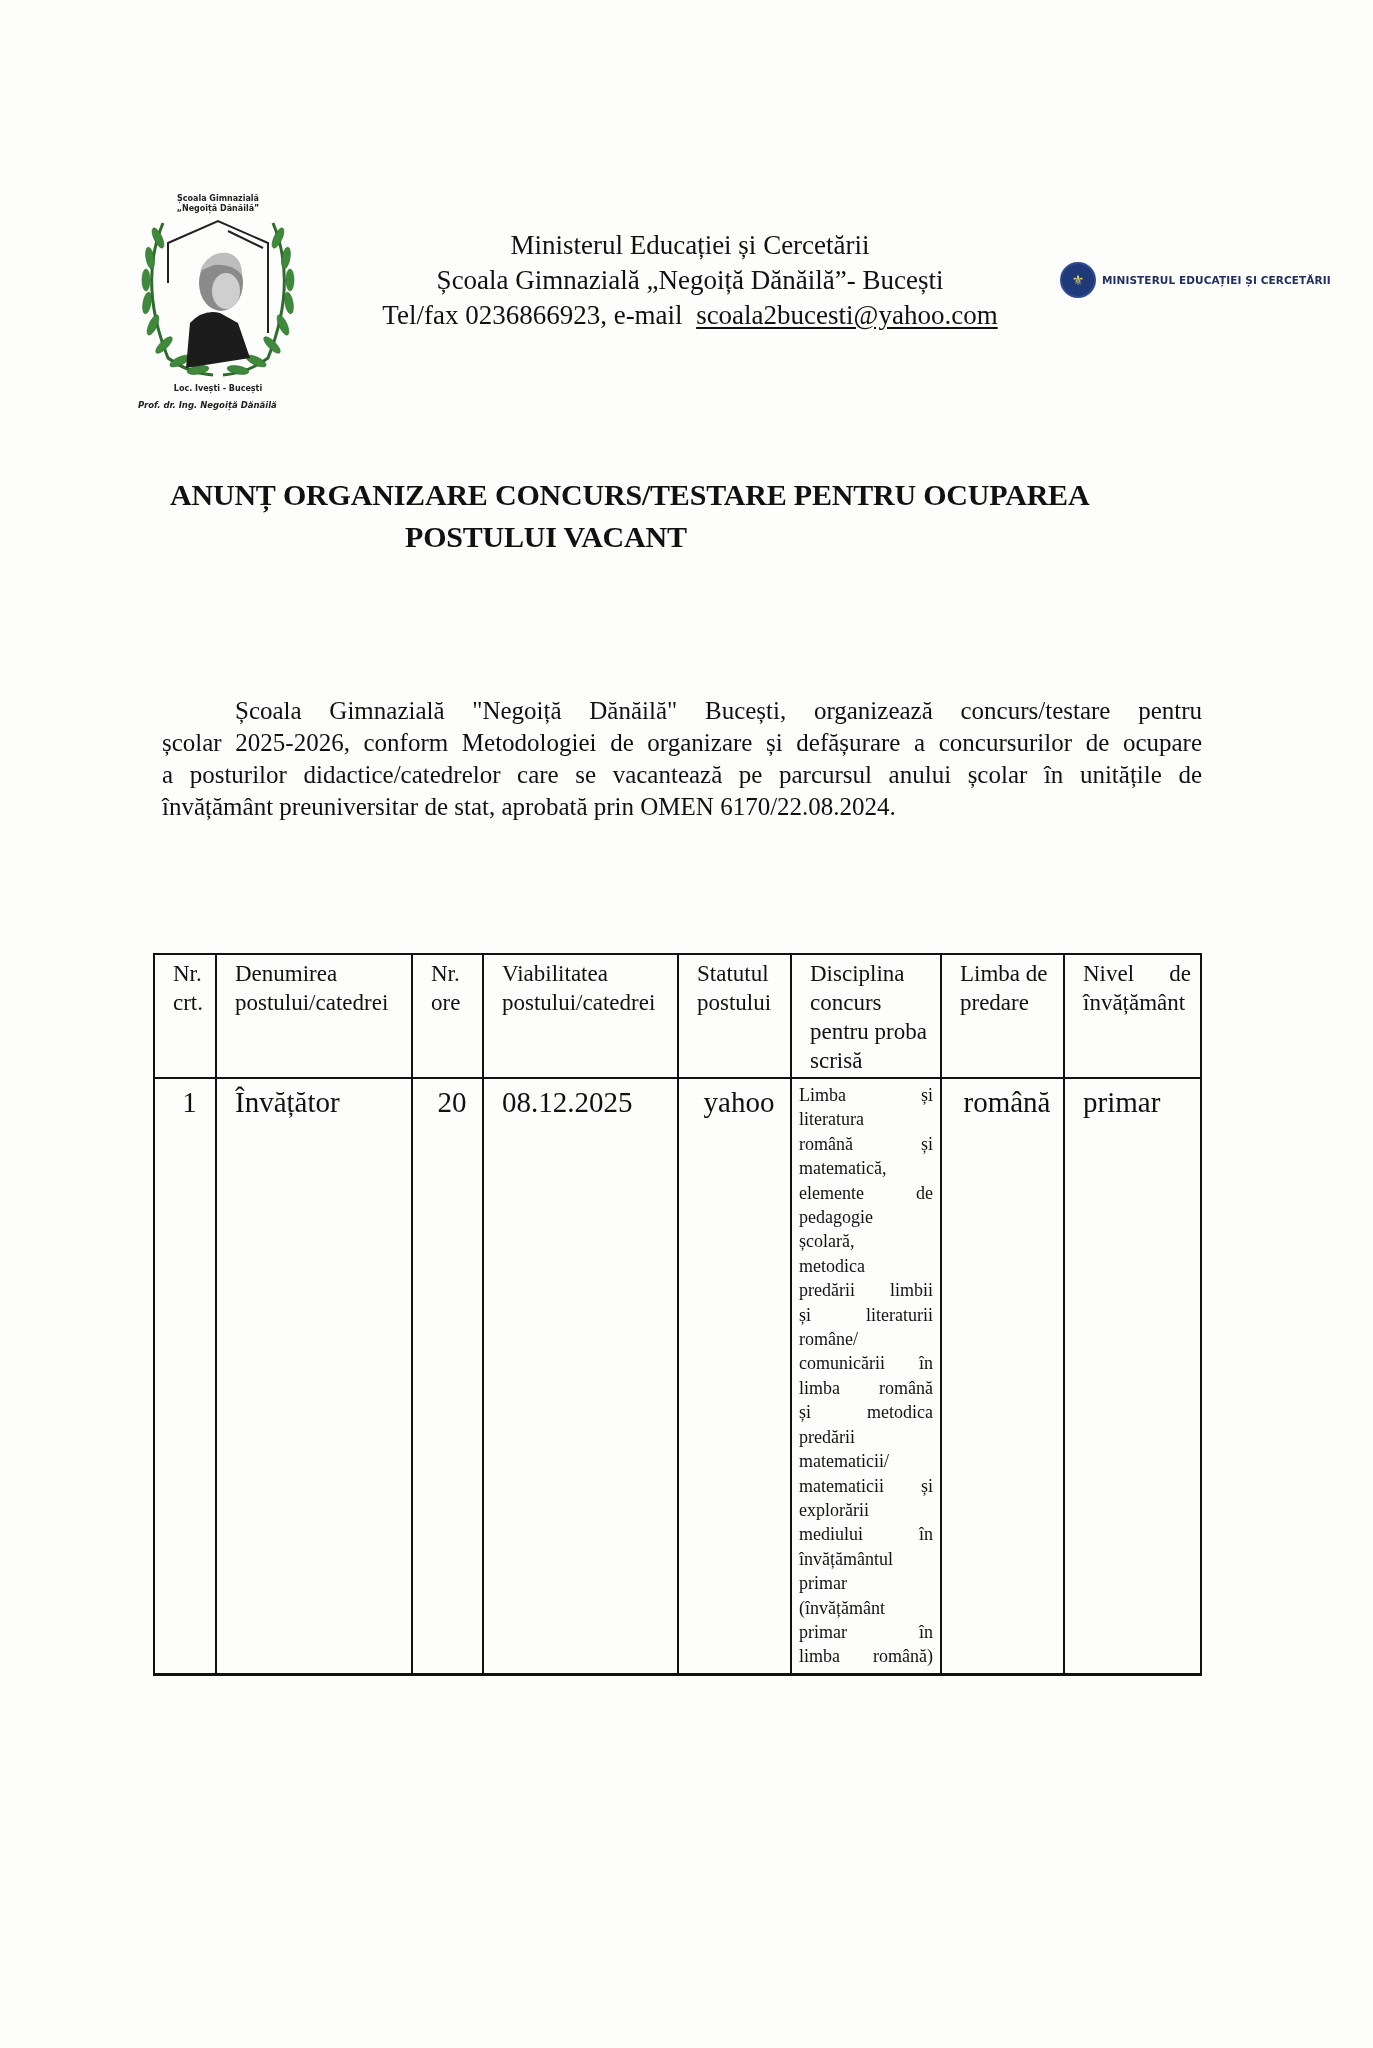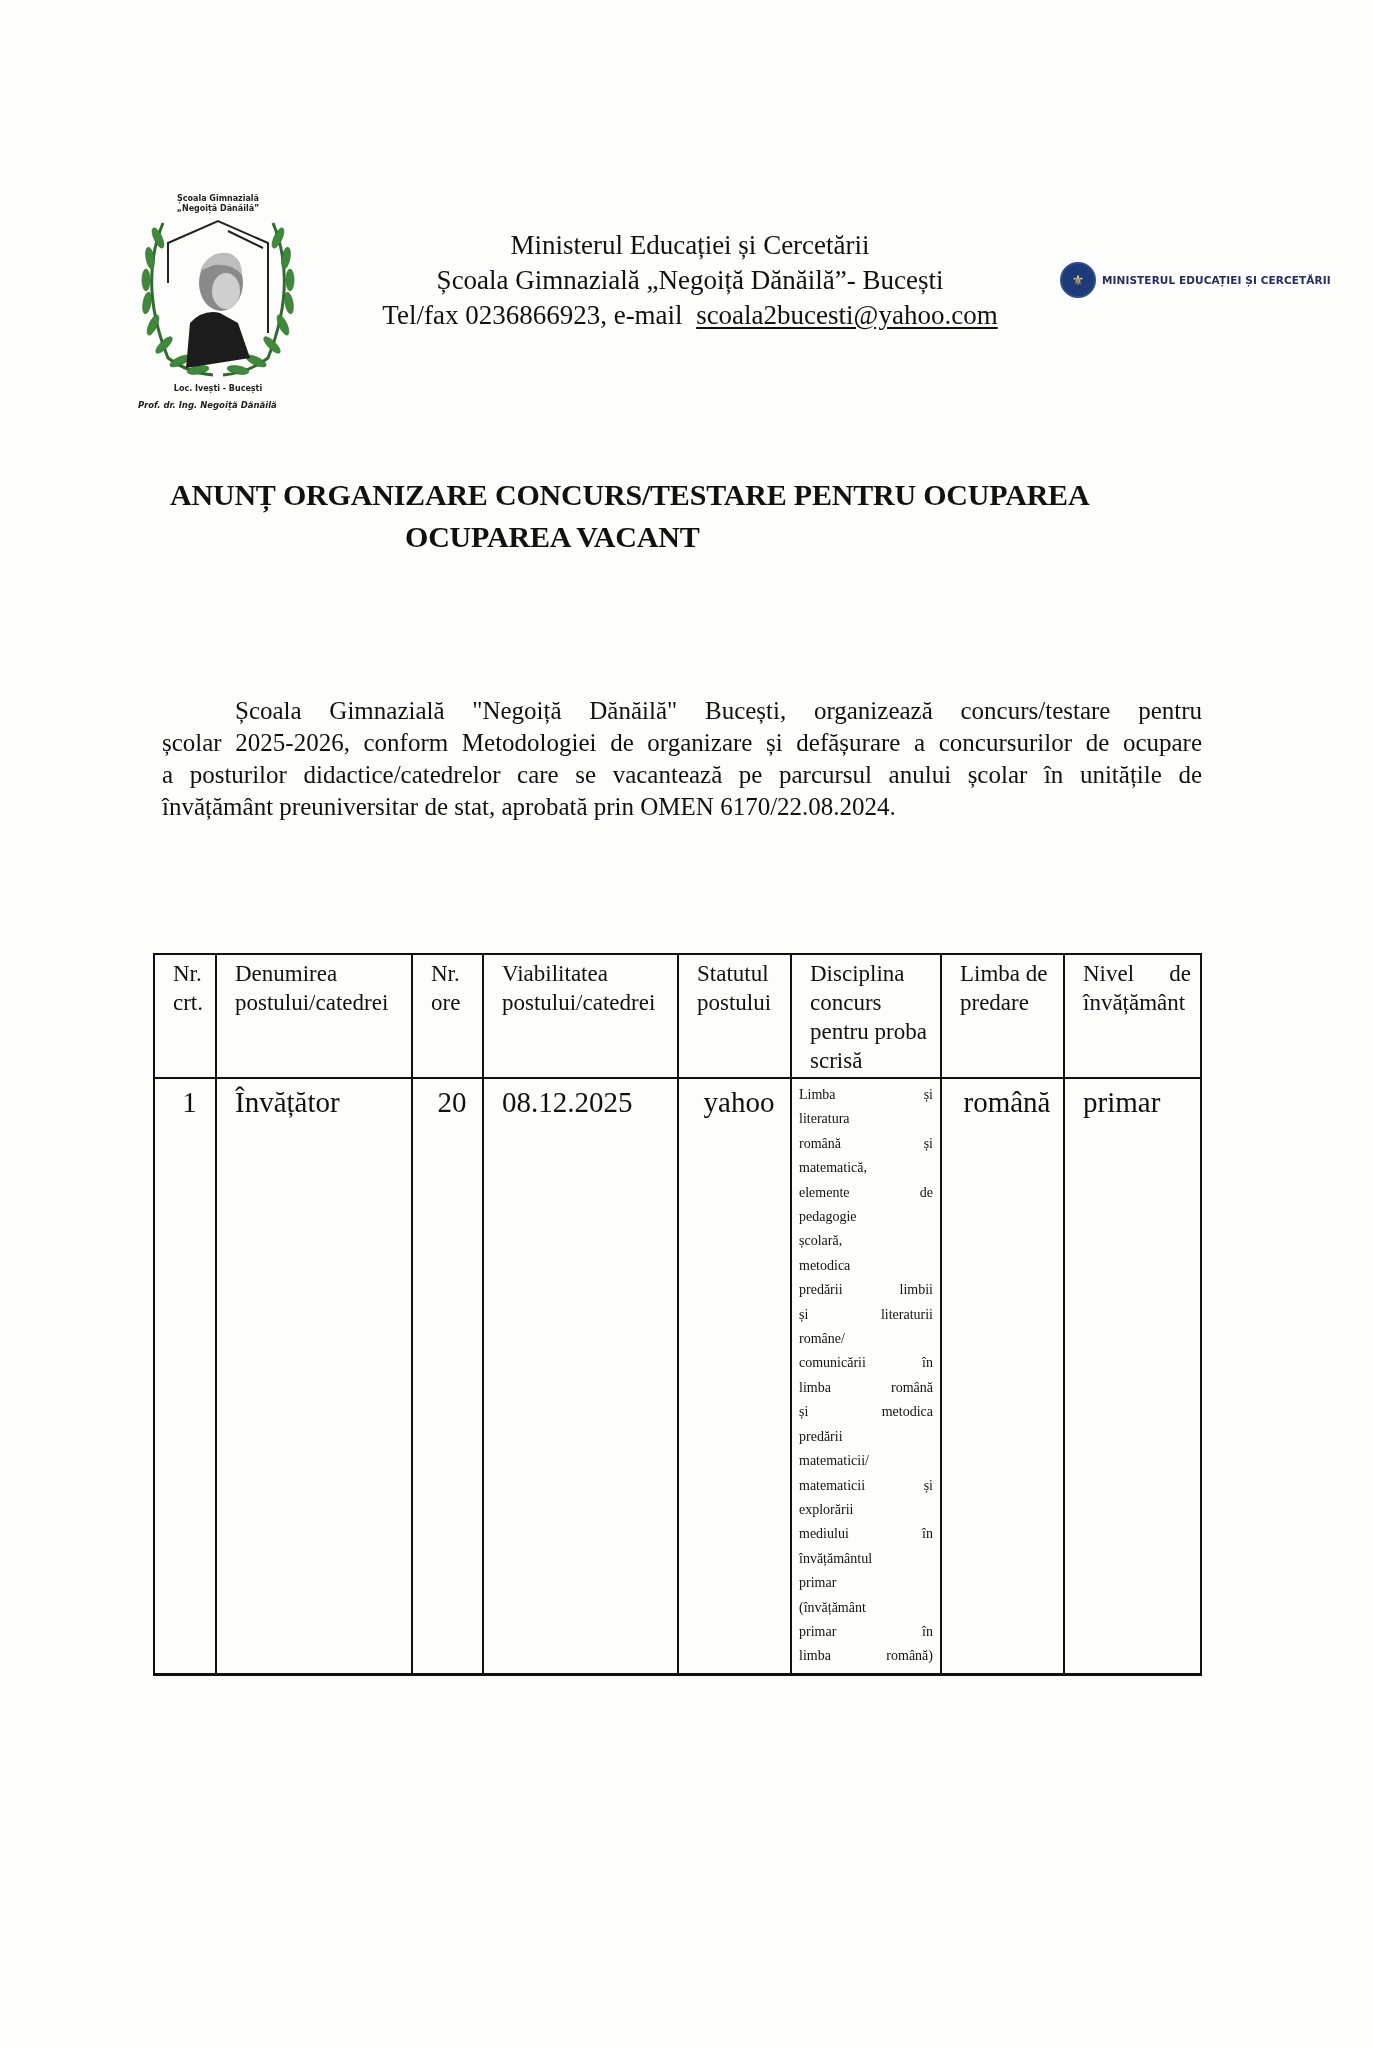--- a/index.html
+++ b/index.html
@@ -56,21 +56,21 @@
     position: absolute; left: 153px; top: 953px;
     border-collapse: collapse; table-layout: fixed;
     width: 1047px;
   }
   table.posts td, table.posts th {
     border: 2px solid #111; vertical-align: top; padding: 4px 9px 2px 18px;
     font-weight: normal; text-align: left;
   }
   table.posts th { font-size: 23px; line-height: 29px; height: 114px; }
   table.posts td { font-size: 29px; line-height: 34px; padding-top: 6px; }
-  table.posts td.disc { font-size: 14px; line-height: 24.4px; padding: 4px 7px 2px 7px; text-align: justify; }
+  table.posts td.disc { font-size: 18px; line-height: 24.4px; padding: 4px 7px 2px 7px; text-align: justify; }
   table.posts td.center, table.posts th.center { text-align: center; }
   table.posts th.just { text-align: justify; text-align-last: justify; }
   table.posts tr.data-row td { height: 586px; }
   table.posts { border-bottom: 3px solid #111; }
 
   .disc-line { display: block; text-align: justify; text-align-last: justify; white-space: nowrap; }
   .disc-line.left { text-align-last: left; }
 </style>
 </head>
 <body>
@@ -121,21 +121,21 @@
     <span class="hdr-email">scoala2bucesti@yahoo.com</span>
   </div>
 </div>
 
 <div class="abs ministry">
   <div class="ministry-seal">⚜</div>
   <div class="ministry-text">MINISTERUL EDUCAȚIEI ȘI CERCETĂRII</div>
 </div>
 
 <div class="abs title-1">ANUNȚ ORGANIZARE CONCURS/TESTARE PENTRU  OCUPAREA</div>
-<div class="abs title-2">OCUPAREA VACANT</div>
+<div class="abs title-2">POSTULUI VACANT</div>
 
 <div class="abs body-para">
   <span class="line first">Școala Gimnazială "Negoiță Dănăilă" Bucești, organizează concurs/testare pentru</span>
   <span class="line">școlar 2025-2026, conform Metodologiei de organizare și defășurare a concursurilor de ocupare</span>
   <span class="line">a posturilor didactice/catedrelor care se vacantează pe parcursul anului școlar în unitățile de</span>
   <span class="line last">învățământ preuniversitar de stat, aprobată prin OMEN 6170/22.08.2024.</span>
 </div>
 
 <table class="posts">
   <colgroup>

